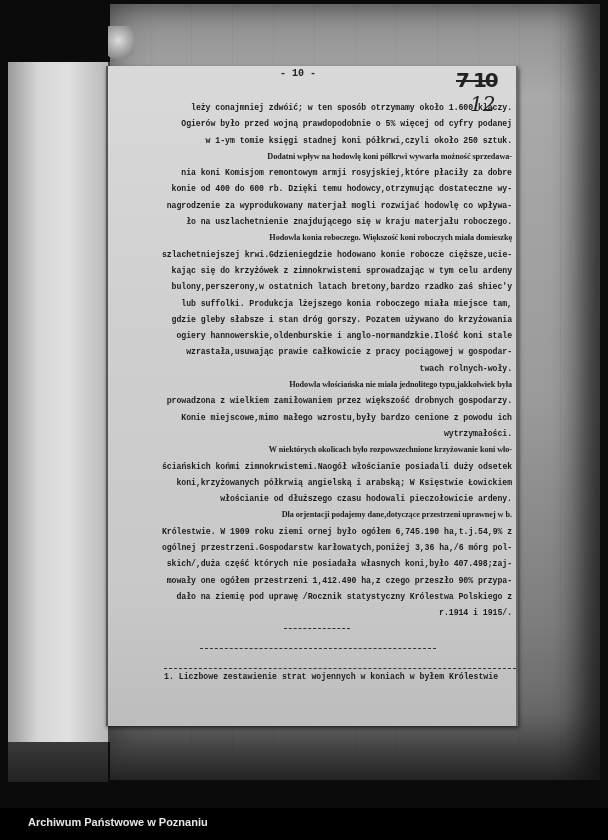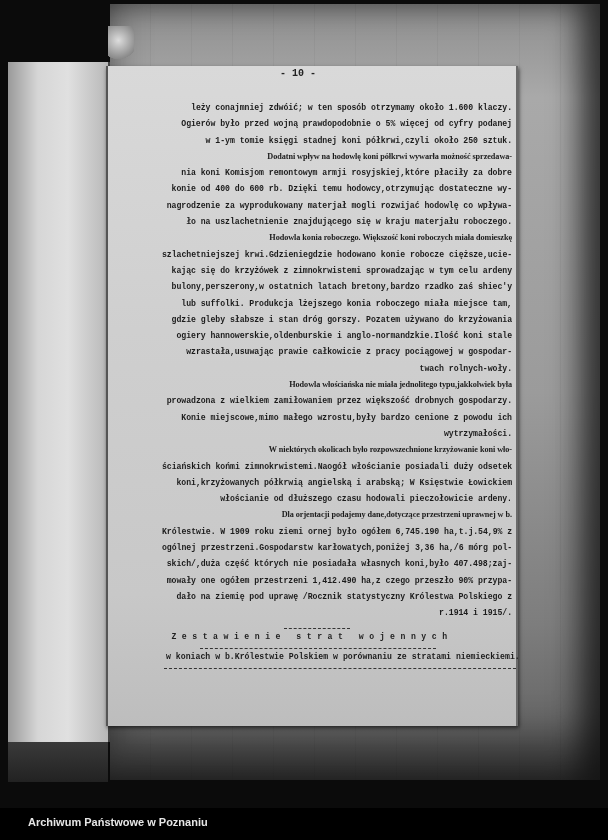--- a/index.html
+++ b/index.html
@@ -92,24 +92,27 @@
 <body>
 
 <div class="scan">
   <div class="back-sheet"></div>
   <div class="left-strip"></div>
   <div class="left-strip-lower"></div>
   <div class="torn-corner"></div>
 
   <div class="page">
     <div class="page-number">- 10 -</div>
+    <div class="folio">
+      <span class="folio-old">7 10</span>
+      <span class="folio-new">12</span>
+    </div>
 
     <div class="text" id="body-text"><span class="line">leży conajmniej zdwóić; w ten sposób otrzymamy około 1.600 klaczy.</span><span class="line">Ogierów było przed wojną prawdopodobnie o 5% więcej od cyfry podanej</span><span class="line">w 1-ym tomie księgi stadnej koni półkrwi,czyli około 250 sztuk.</span><span class="line indent">Dodatni wpływ na hodowlę koni półkrwi wywarła możność sprzedawa-</span><span class="line">nia koni Komisjom remontowym armji rosyjskiej,które płaciły za dobre</span><span class="line">konie od 400 do 600 rb. Dzięki temu hodowcy,otrzymując dostateczne wy-</span><span class="line">nagrodzenie za wyprodukowany materjał mogli rozwijać hodowlę co wpływa-</span><span class="line">ło na uszlachetnienie znajdującego się w kraju materjału roboczego.</span><span class="line indent">Hodowla konia roboczego. Większość koni roboczych miała domieszkę</span><span class="line">szlachetniejszej krwi.Gdzieniegdzie hodowano konie robocze cięższe,ucie-</span><span class="line">kając się do krzyżówek z zimnokrwistemi sprowadzając w tym celu ardeny</span><span class="line">bulony,perszerony,w ostatnich latach bretony,bardzo rzadko zaś shiec'y</span><span class="line">lub suffolki. Produkcja lżejszego konia roboczego miała miejsce tam,</span><span class="line">gdzie gleby słabsze i stan dróg gorszy. Pozatem używano do krzyżowania</span><span class="line">ogiery hannowerskie,oldenburskie i anglo-normandzkie.Ilość koni stale</span><span class="line">wzrastała,usuwając prawie całkowicie z pracy pociągowej w gospodar-</span><span class="line">twach rolnych-woły.</span><span class="line indent">Hodowla włościańska nie miała jednolitego typu,jakkolwiek była</span><span class="line">prowadzona z wielkiem zamiłowaniem przez większość drobnych gospodarzy.</span><span class="line">Konie miejscowe,mimo małego wzrostu,były bardzo cenione z powodu ich</span><span class="line">wytrzymałości.</span><span class="line indent">W niektórych okolicach było rozpowszechnione krzyżowanie koni wło-</span><span class="line">ściańskich końmi zimnokrwistemi.Naogół włościanie posiadali duży odsetek</span><span class="line">koni,krzyżowanych półkrwią angielską i arabską; W Księstwie Łowickiem</span><span class="line">włościanie od dłuższego czasu hodowali pieczołowicie ardeny.</span><span class="line indent">Dla orjentacji podajemy dane,dotyczące przestrzeni uprawnej w b.</span><span class="line">Królestwie. W 1909 roku ziemi ornej było ogółem 6,745.190 ha,t.j.54,9% z</span><span class="line">ogólnej przestrzeni.Gospodarstw karłowatych,poniżej 3,36 ha,/6 mórg pol-</span><span class="line">skich/,duża część których nie posiadała własnych koni,było 407.498;zaj-</span><span class="line">mowały one ogółem przestrzeni 1,412.490 ha,z czego przeszło 90% przypa-</span><span class="line">dało na ziemię pod uprawę /Rocznik statystyczny Królestwa Polskiego z</span><span class="line">r.1914 i 1915/.</span></div>
 
     <div class="dzial-rule"></div>
-    <div class="section-head zest">Zestawienie strat wojennych</div>
     <div class="zest-rule"></div>
-    <div class="koniach">w koniach w b.Królestwie Polskiem w porównaniu ze stratami niemieckiemi.</div>
     <div class="koniach-rule"></div>
+    <div class="liczbowe">1. Liczbowe zestawienie strat wojennych w koniach w byłem Królestwie</div>
   </div>
 </div>
 
 <div class="footer">Archiwum Państwowe w Poznaniu</div>
 
 </body></html>

